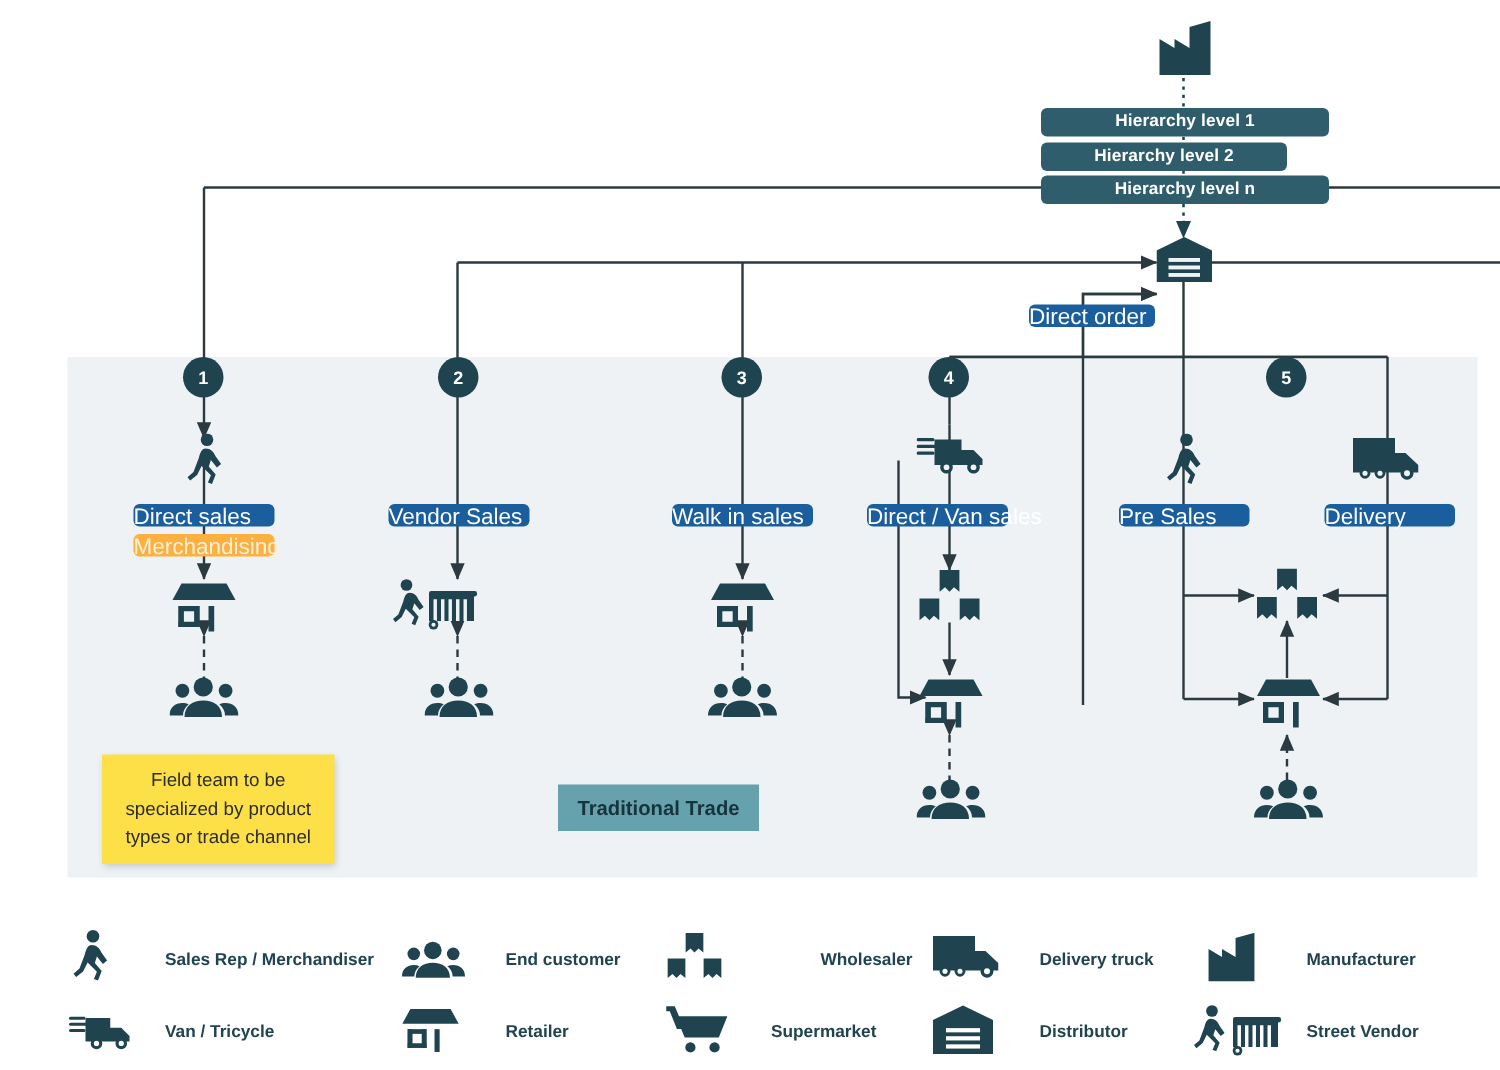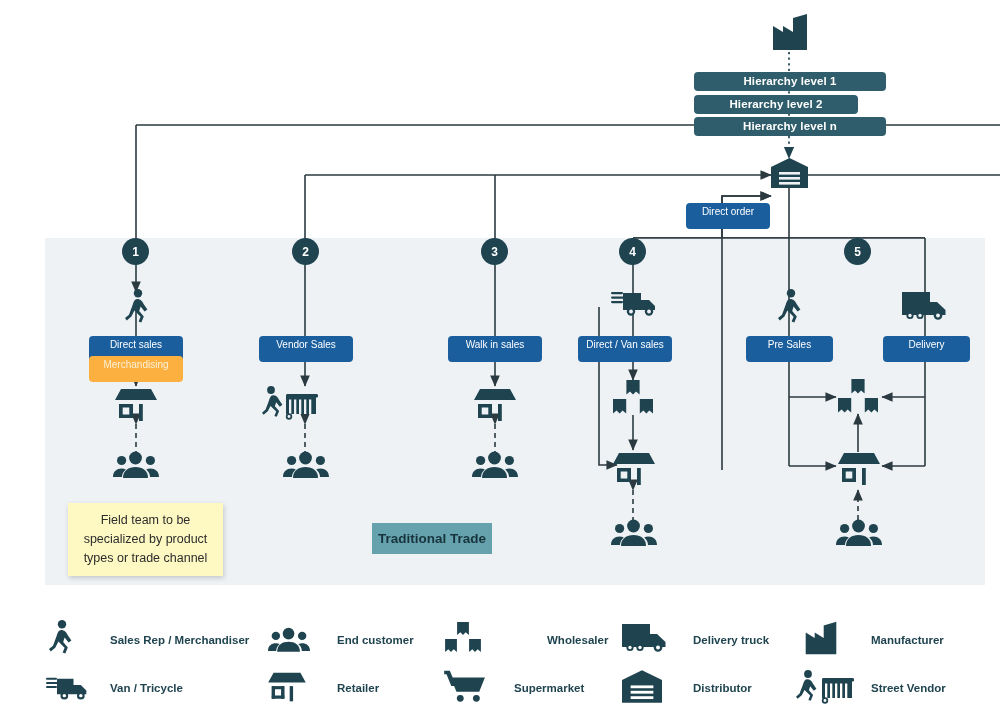--- a/index.html
+++ b/index.html
@@ -1,31 +1,31 @@
 <!DOCTYPE html>
 <html><head>
 <meta charset="utf-8">
 <style>
   html,body{margin:0;padding:0;background:#ffffff;}
   body{width:1000px;height:713px;position:relative;overflow:hidden;
        font-family:"Liberation Sans","DejaVu Sans",sans-serif;color:#1f4450;}
   #stage{position:absolute;inset:0;width:1000px;height:713px;}
   svg#canvas{position:absolute;left:0;top:0;width:1000px;height:713px;}
 
-  .badge{position:absolute;border-radius:4px;color:#ffffff;font-size:10px;
-         text-align:center;line-height:17px;height:26px;white-space:nowrap;}
+  .badge{position:absolute;border-radius:4px;color:#ffffff;font-size:15px;
+         line-height:17px;height:15px;white-space:nowrap;}
   .badge.blue{background:#1a5e9e;}
   .badge.orange{background:#fbb040;color:#fdf0d8;}
   .hier{position:absolute;background:#2f5d6b;color:#ffffff;border-radius:4px;
         height:19px;line-height:19px;text-align:center;font-size:11.5px;font-weight:bold;
         letter-spacing:.1px;}
   .numcircle{position:absolute;width:27px;height:27px;border-radius:50%;
         background:#1f4450;color:#ffffff;font-size:12px;font-weight:bold;
         display:flex;align-items:center;justify-content:center;}
-  .note{position:absolute;background:#fef9c3;box-shadow:1px 2px 5px rgba(0,0,0,.18);
+  .note{position:absolute;background:#fde047;box-shadow:1px 2px 5px rgba(0,0,0,.18);
         font-size:12.5px;line-height:19px;color:#2c2c2c;text-align:center;
         display:flex;align-items:center;justify-content:center;padding:6px 8px;
         box-sizing:border-box;}
   .tt{position:absolute;background:#66a2ad;color:#17343d;font-size:13.5px;font-weight:bold;
       display:flex;align-items:center;justify-content:center;}
   .legend-label{position:absolute;font-size:11.5px;font-weight:bold;color:#1f4450;
       white-space:nowrap;line-height:14px;}
   .ico{position:absolute;}
   .ico svg{display:block;}
 </style>
@@ -314,21 +314,21 @@
       <circle cx="22.5" cy="8" r="6.4" fill="#1f4450"></circle>
       <path d="M10,28 C10,20.5 15.5,17 22.5,17 C29.5,17 35,20.5 35,28 Z" fill="#1f4450"></path>
       <circle cx="8.6" cy="10.5" r="4.6" fill="#1f4450"></circle>
       <path d="M0,27 C0,21.5 3.8,18.6 8.6,18.6 C10.2,18.6 11.6,18.9 12.8,19.5 C10.3,21.6 9,24.1 9,27 Z" fill="#1f4450"></path>
       <circle cx="37.4" cy="10.5" r="4.6" fill="#1f4450"></circle>
       <path d="M46,27 C46,21.5 42.2,18.6 37.4,18.6 C35.8,18.6 34.4,18.9 33.2,19.5 C35.7,21.6 37,24.1 37,27 Z" fill="#1f4450"></path>
     </svg>
   </div>
 
   <div class="note" style="left:68px;top:503px;width:155px;height:73px;">Field team to be specialized by product types or trade channel</div>
-  <div class="tt" style="left:372px;top:523px;width:120px;height:31px;">Traditional Trade</div>
+  <div class="tt" style="left:372px;top:523px;width:134px;height:31px;">Traditional Trade</div>
 
   <div class="ico" style="left:48px;top:620px;">
     <svg width="26" height="34" viewBox="0 0 26 34">
       <circle cx="14" cy="4.2" r="4.2" fill="#1f4450"></circle>
       <path d="M13,10 C16.5,10 18.4,12.3 19.6,15 L23.4,20.4 L20.6,22.6 L16.6,17.6 L15.2,22 L19.8,27.4 L17.3,33.6 L14.6,32.6 L16.6,27.8 L10.4,21.6 L7.4,27.6 L2.8,31.4 L1,29.1 L5,25.7 L8.6,16.1 C9.6,12 11,10 13,10 Z" fill="#1f4450"></path>
     </svg>
   </div>
   <div class="legend-label" style="left:110px;top:633px;">Sales Rep / Merchandiser</div>
 
   <div class="ico" style="left:268px;top:626px;">

